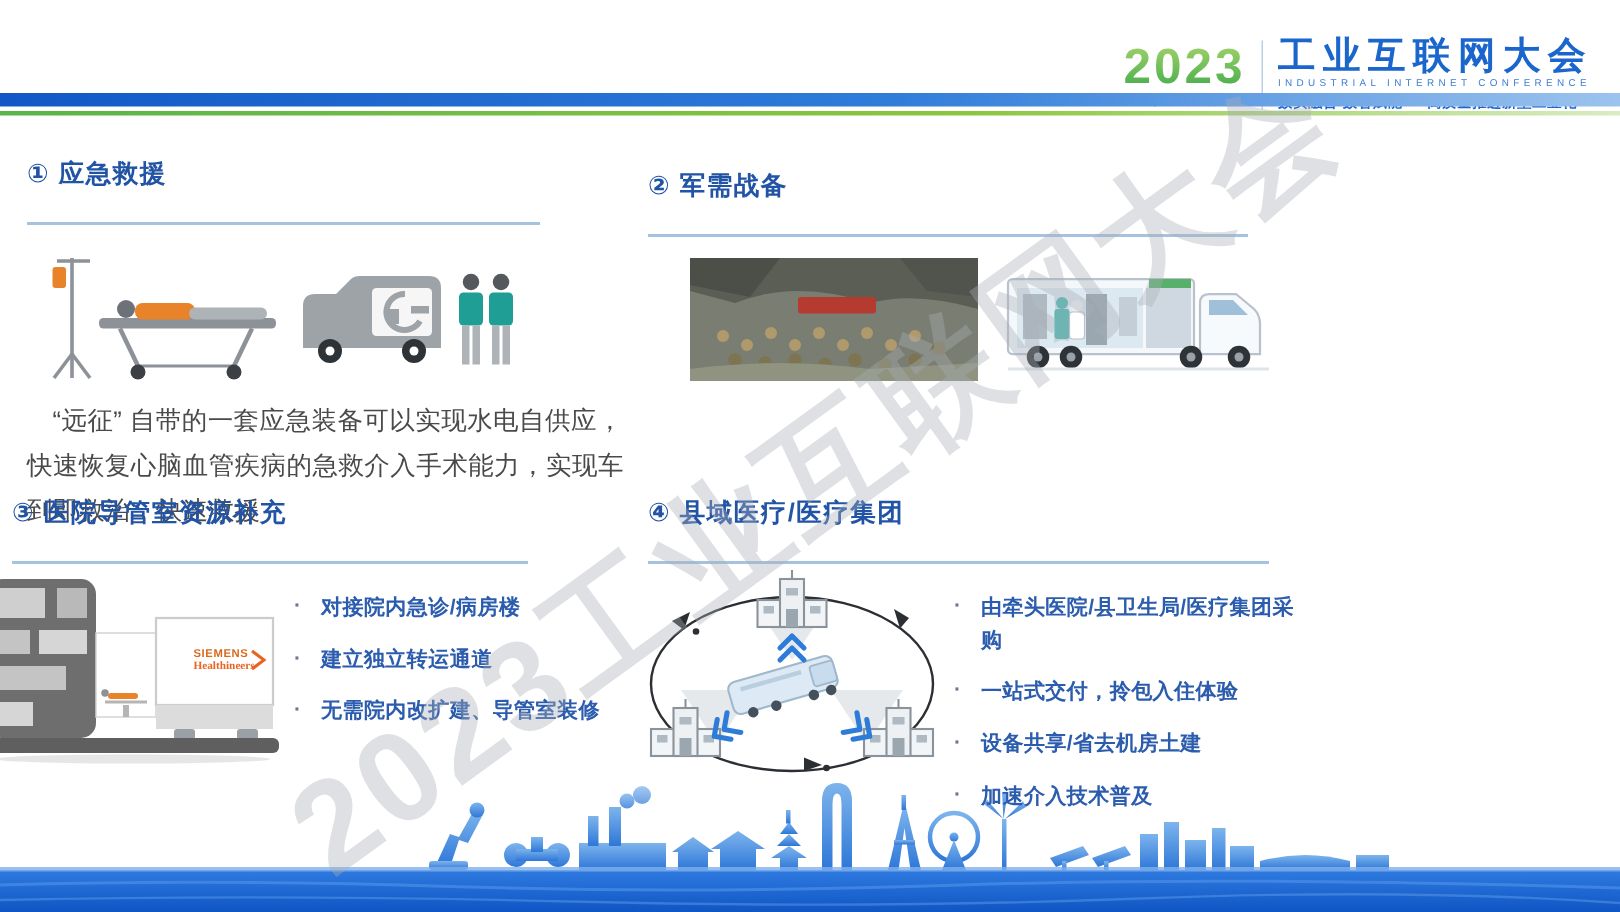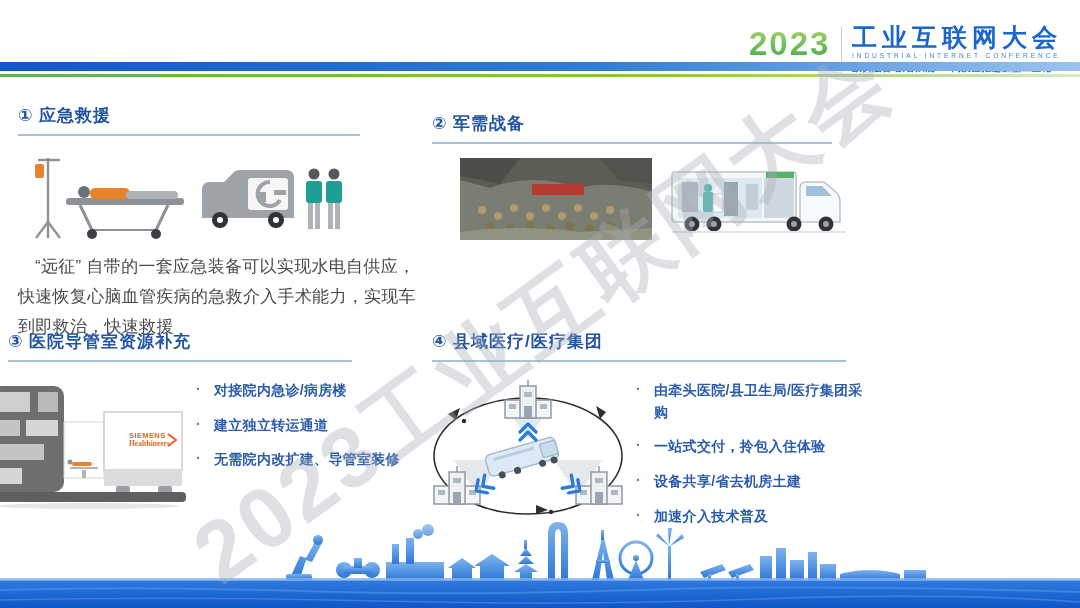--- a/index.html
+++ b/index.html
@@ -34,21 +34,21 @@
   
   .watermark {
     position:absolute; left:205px; top:505px; z-index:40; pointer-events:none;
     font-size:86px; font-weight:800; white-space:nowrap; letter-spacing:4px;
     color:rgba(168,174,182,0.38);
     transform:rotate(-36deg); transform-origin:0 50%;
   }
 
   
   .sec { position:absolute; z-index:10; }
-  .sec h2 { font-size:17px; font-weight:800; color:#2254a6; letter-spacing:1px; padding-bottom:7px; }
+  .sec h2 { font-size:17px; font-weight:800; color:#2254a6; letter-spacing:1px; padding-bottom:21px; }
   .sec .h-rule { height:2px; background:#8fb4d6; opacity:.8; }
   .sec p { font-size:17px; color:#4a4a4a; line-height:1.75; letter-spacing:.3px; }
 
   .sec1 { left:18px; top:104px; width:408px; }
   .sec1 .h-rule { width:342px; }
   .sec1 .figure { margin:12px 0 8px 0; height:96px; }
   .sec1 p { text-indent:1em; margin-top:4px; }
 
   .sec2 { left:432px; top:112px; width:438px; }
   .sec2 .h-rule { width:400px; }

